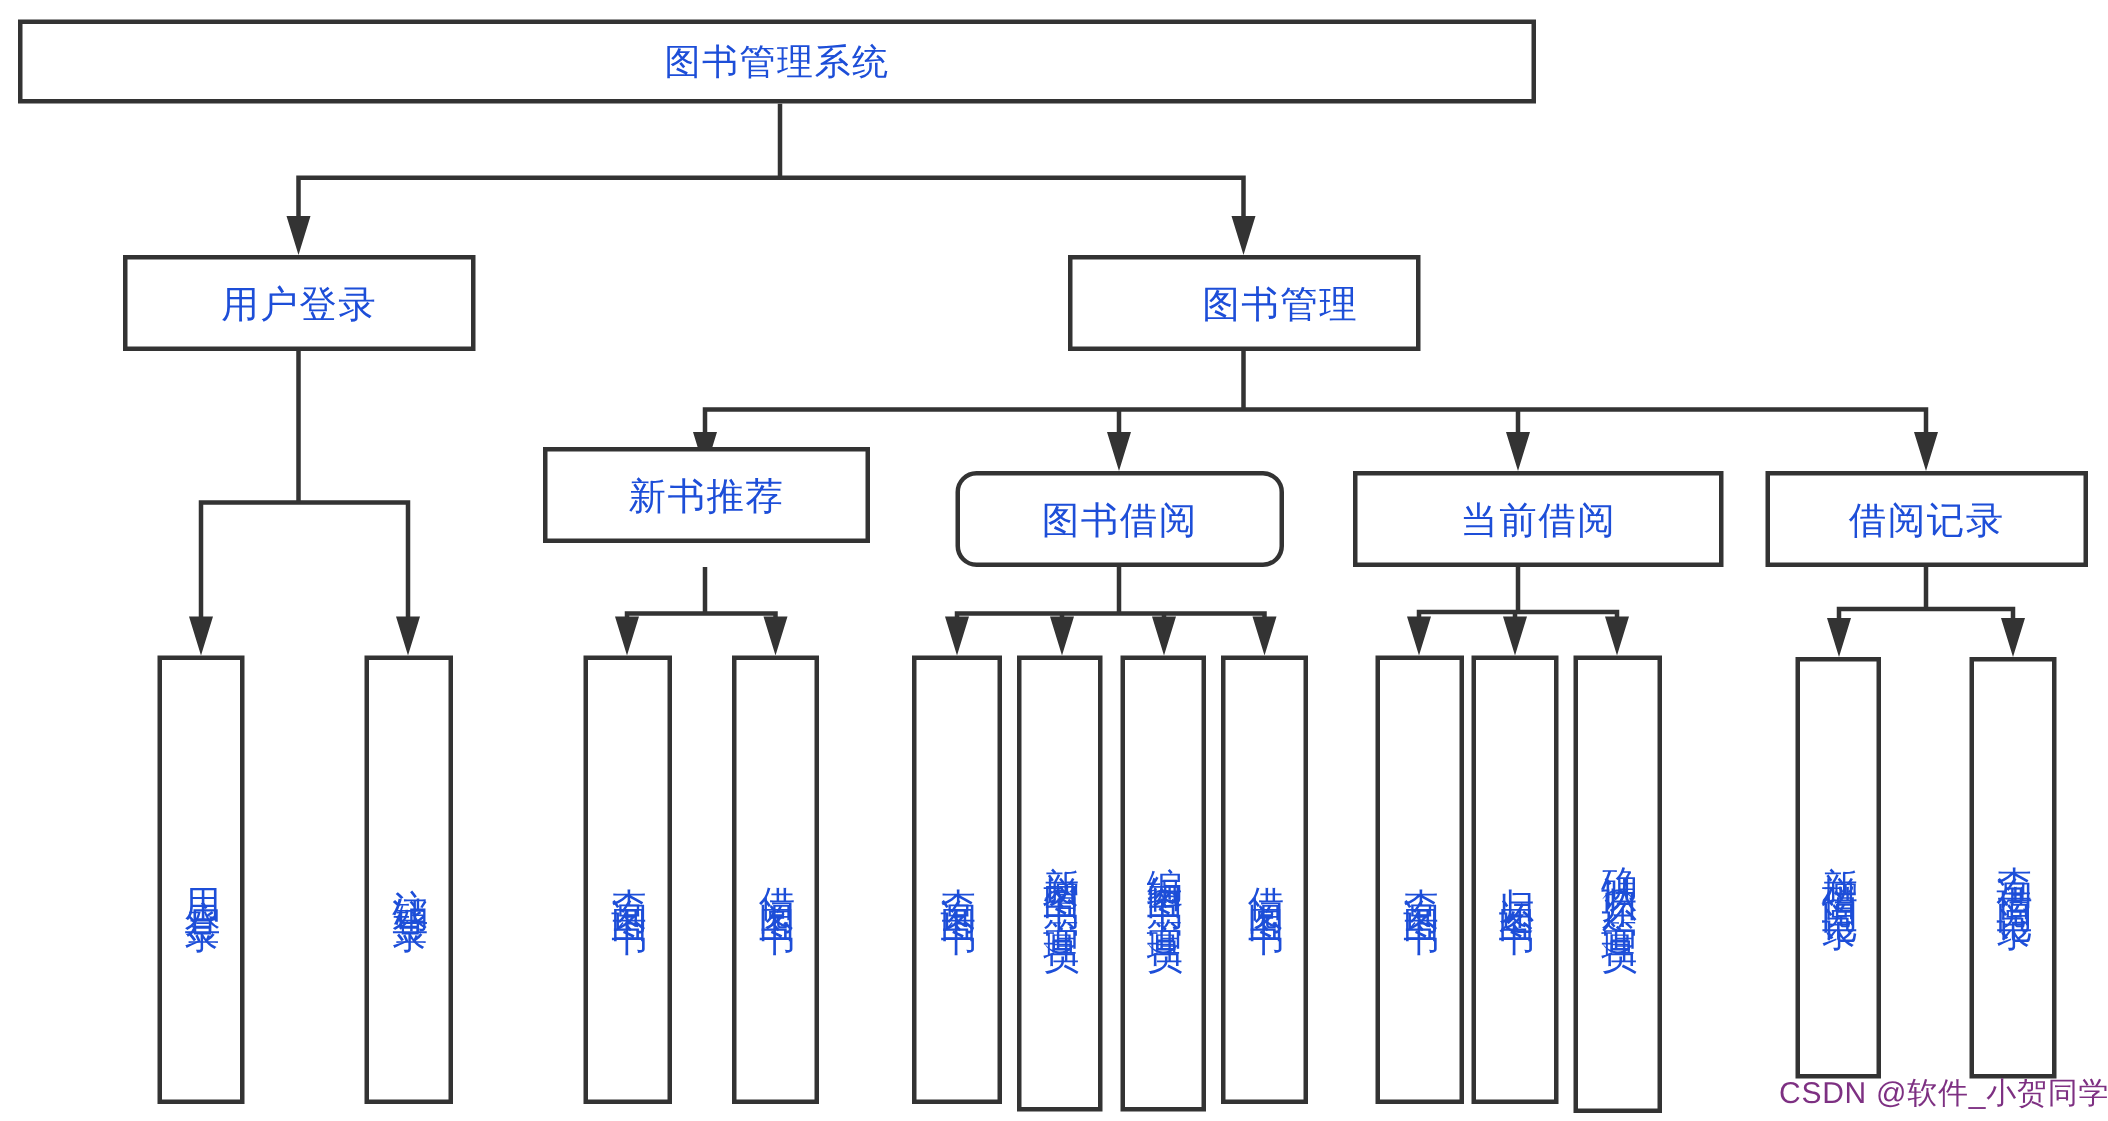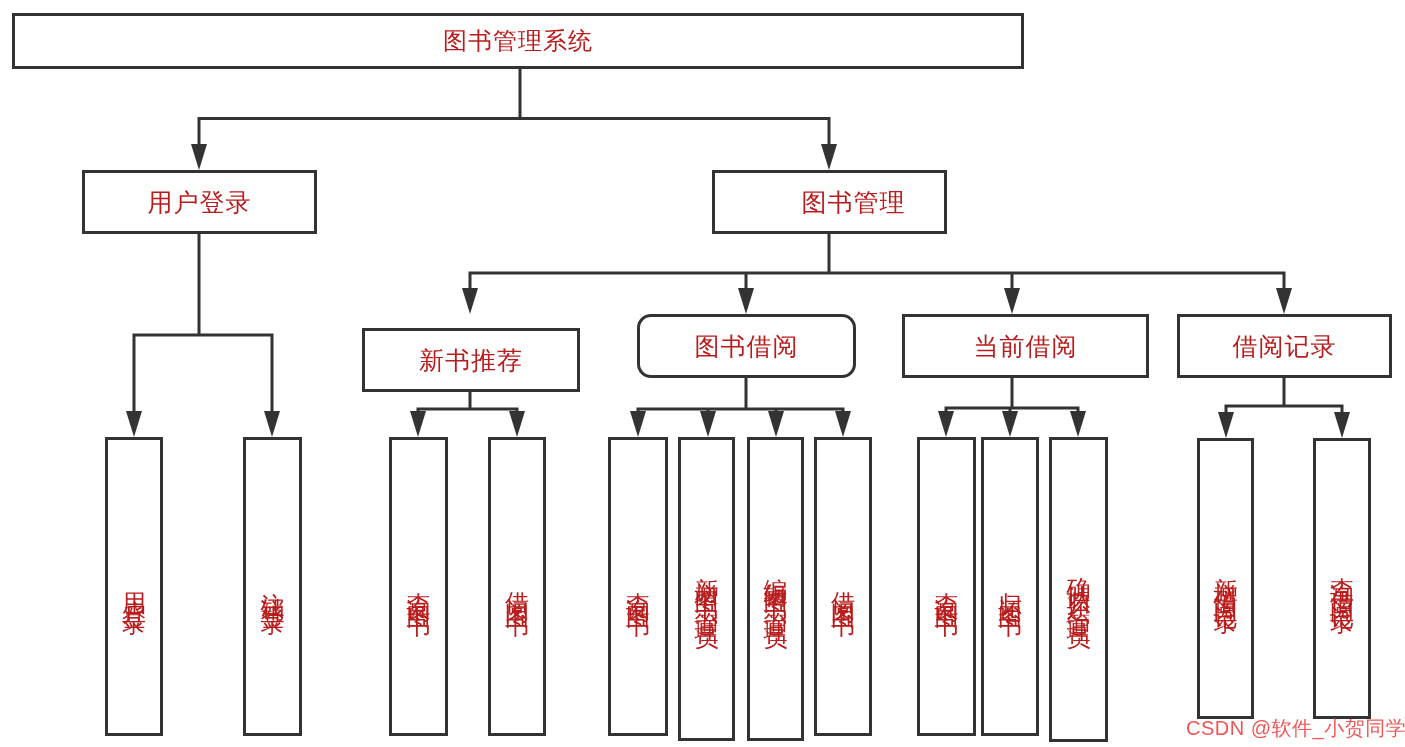--- a/index.html
+++ b/index.html
@@ -23,21 +23,21 @@
     height: 747px;
   }
   .box {
     position: absolute;
     box-sizing: border-box;
     border: 3px solid #333333;
     background: #ffffff;
     display: flex;
     align-items: center;
     justify-content: center;
-    color: #b91c1c;
+    color: #1d4ed8;
   }
   .hlabel {
     font-size: 25px;
     letter-spacing: 1px;
     white-space: nowrap;
   }
   .root-label {
     font-size: 24px;
     letter-spacing: 1px;
     white-space: nowrap;
@@ -49,21 +49,21 @@
     letter-spacing: 7px;
     line-height: 1.0;
     white-space: nowrap;
   }
   #watermark {
     position: absolute;
     left: 1186px;
     top: 715px;
     font-size: 20px;
     letter-spacing: 0.5px;
-    color: #ef4444;
+    color: #701a75;
     opacity: 0.9;
     z-index: 5;
     white-space: nowrap;
   }
 </style>
 </head>
 <body>
 
 <div id="canvas">
 
@@ -92,21 +92,21 @@
     <span class="root-label">图书管理系统</span>
   </div>
 
   <div class="box" style="left:82px; top:170px; width:235px; height:64px;">
     <span class="hlabel">用户登录</span>
   </div>
   <div class="box" style="left:712px; top:170px; width:235px; height:64px;padding-left:48px;">
     <span class="hlabel">图书管理</span>
   </div>
 
-  <div class="box" style="left:362px; top:328px; width:218px; height:64px;">
+  <div class="box" style="left:362px; top:298px; width:218px; height:64px;">
     <span class="hlabel">新书推荐</span>
   </div>
   <div class="box" style="left:637px; top:314px; width:219px; height:64px;border-radius:14px;">
     <span class="hlabel">图书借阅</span>
   </div>
   <div class="box" style="left:902px; top:314px; width:247px; height:64px;">
     <span class="hlabel">当前借阅</span>
   </div>
   <div class="box" style="left:1177px; top:314px; width:215px; height:64px;">
     <span class="hlabel">借阅记录</span>

